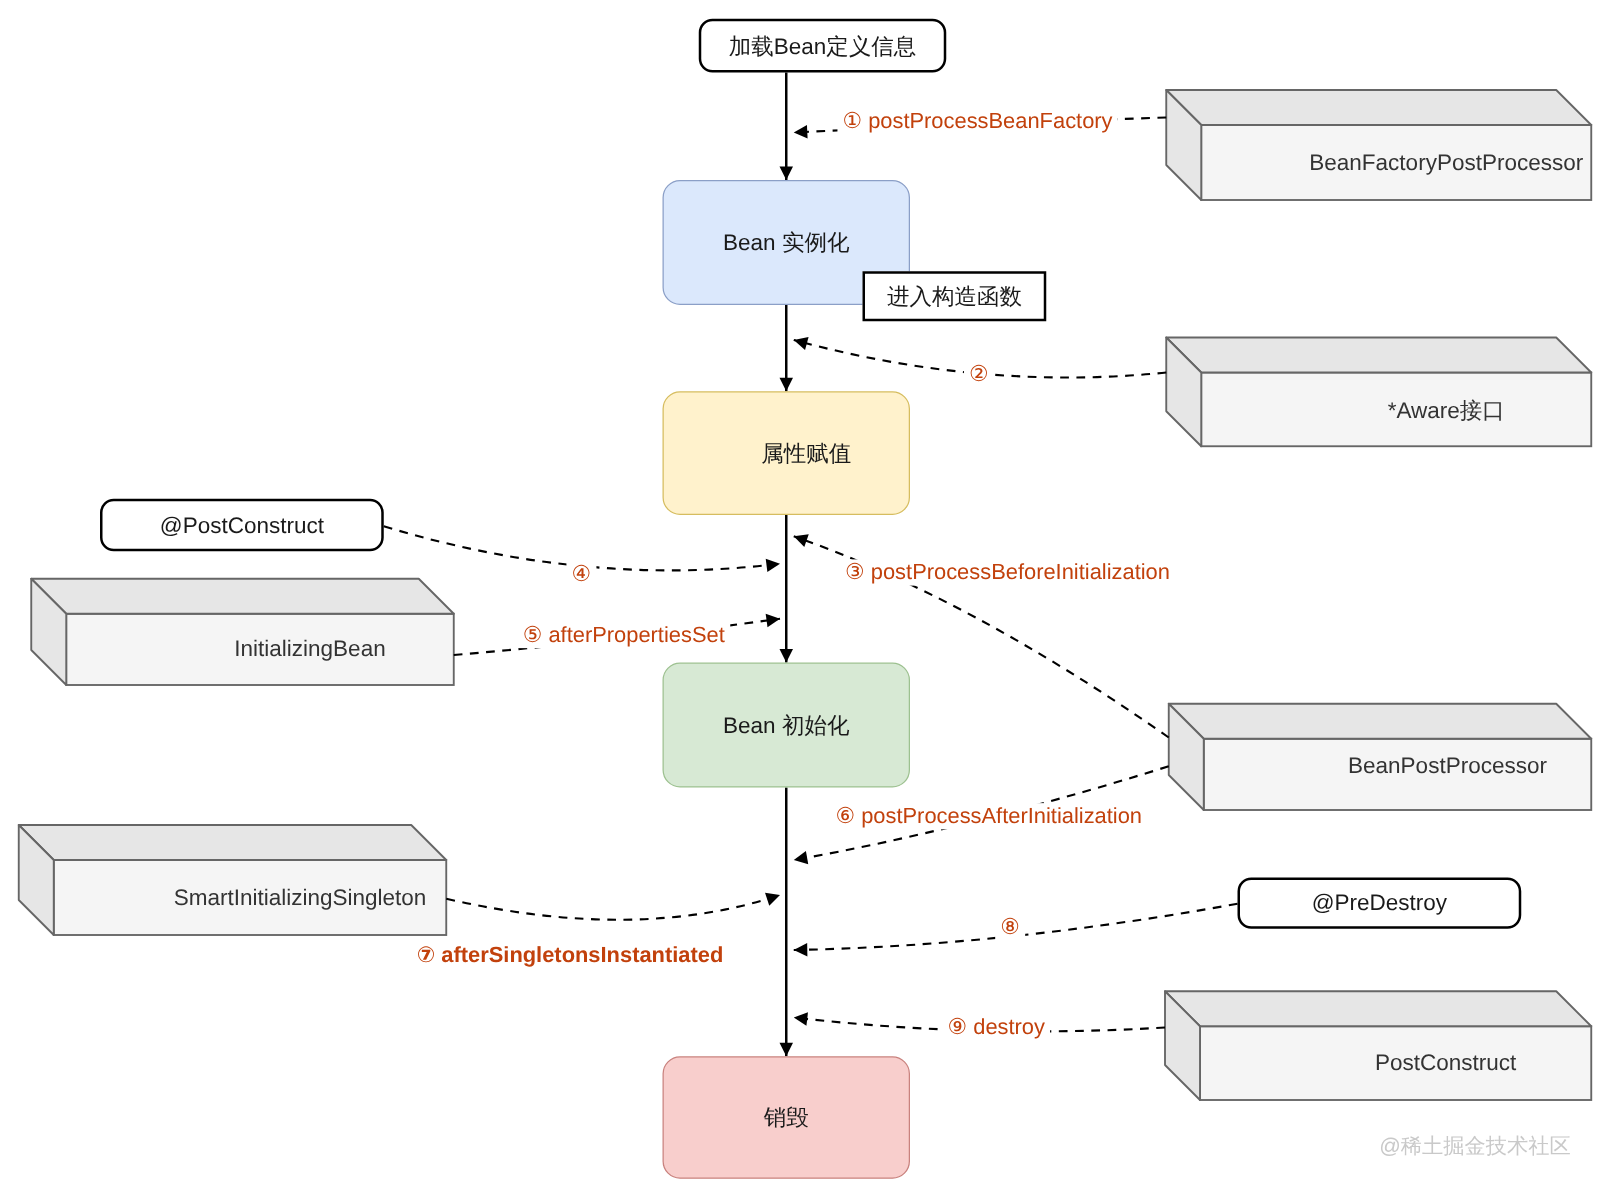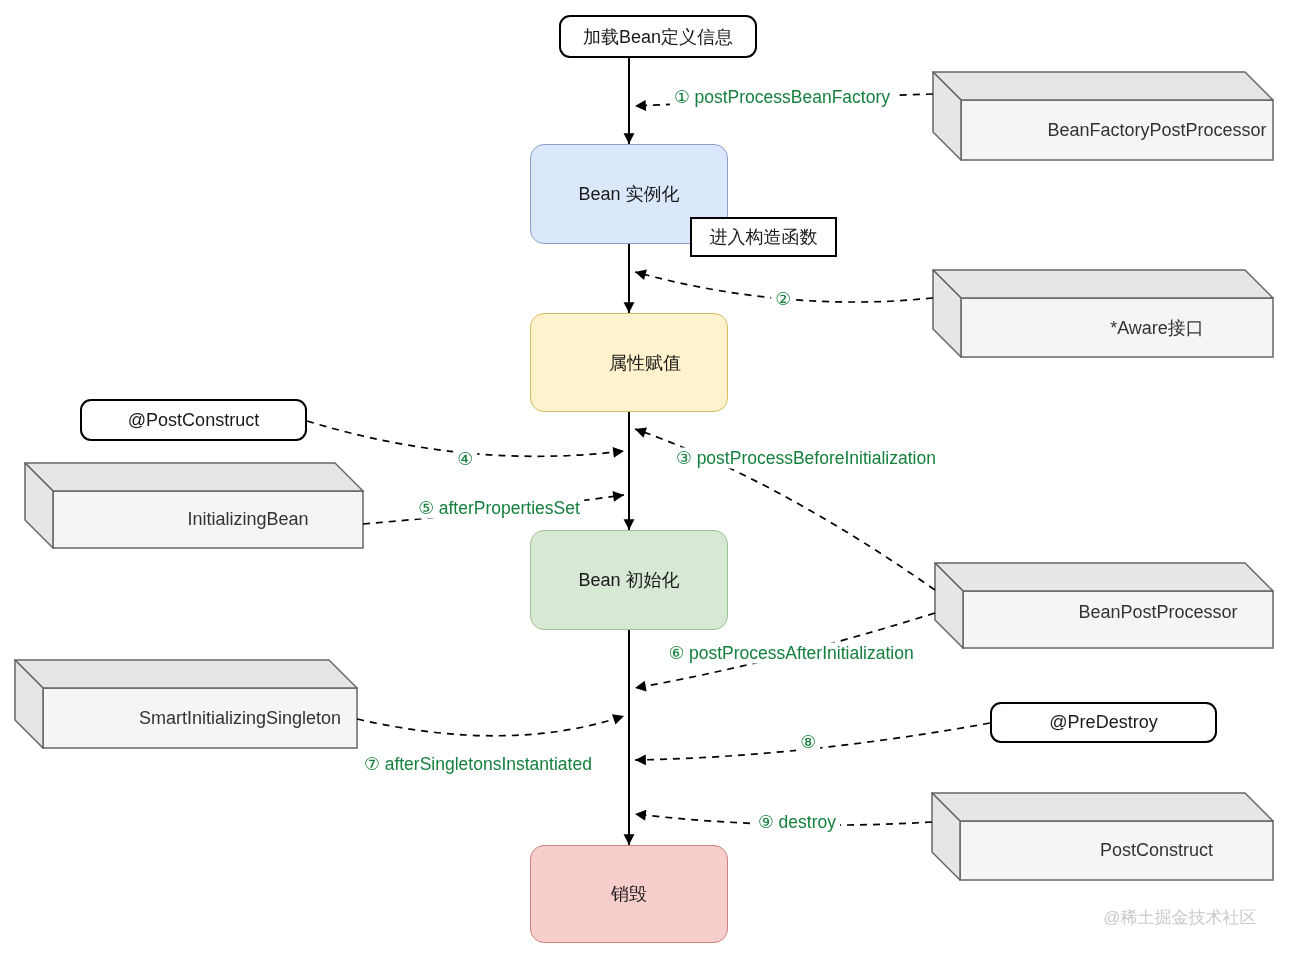--- a/index.html
+++ b/index.html
@@ -31,21 +31,21 @@
   
   .cube-label{
     position:absolute;
     display:flex;align-items:center;justify-content:center;
     font-size:18px;color:#333333;white-space:nowrap;margin-left:40px;
   }
   
   .elabel{
     position:absolute;
     transform:translate(-50%,-50%);
-    font-size:17.5px;color:#15803d;
+    font-size:17.5px;color:#c2410c;
     background:#ffffff;padding:0 4px;
     white-space:nowrap;
   }
   .watermark{
     position:absolute;
     transform:translate(-50%,-50%);
     font-size:17px;color:#c9c9c9;
     white-space:nowrap;
   }
   svg .cube-front{fill:#f5f5f5;stroke:#666666;stroke-width:1.5;}
@@ -134,18 +134,18 @@
   <div class="cube-label" style="left:963px;top:591px;width:310px;height:43px;">BeanPostProcessor</div>
   <div class="cube-label" style="left:43px;top:688px;width:314px;height:60px;">SmartInitializingSingleton</div>
   <div class="cube-label" style="left:960px;top:821px;width:313px;height:59px;">PostConstruct</div>
 
   <div class="elabel" style="left:782px;top:97px;">① postProcessBeanFactory</div>
   <div class="elabel" style="left:783px;top:299px;">②</div>
   <div class="elabel" style="left:806px;top:458px;">③ postProcessBeforeInitialization</div>
   <div class="elabel" style="left:465px;top:459px;">④</div>
   <div class="elabel" style="left:499px;top:508px;">⑤ afterPropertiesSet</div>
   <div class="elabel" style="left:791px;top:653px;">⑥ postProcessAfterInitialization</div>
-  <div class="elabel" style="left:478px;top:764px;">⑦ afterSingletonsInstantiated</div>
+  <div class="elabel" style="left:456px;top:764px;font-weight:bold;">⑦ afterSingletonsInstantiated</div>
   <div class="elabel" style="left:808px;top:742px;">⑧</div>
   <div class="elabel" style="left:797px;top:822px;">⑨ destroy</div>
 
   <div class="watermark" style="left:1180px;top:917px;">@稀土掘金技术社区</div>
 </div>
 
 </body></html>

